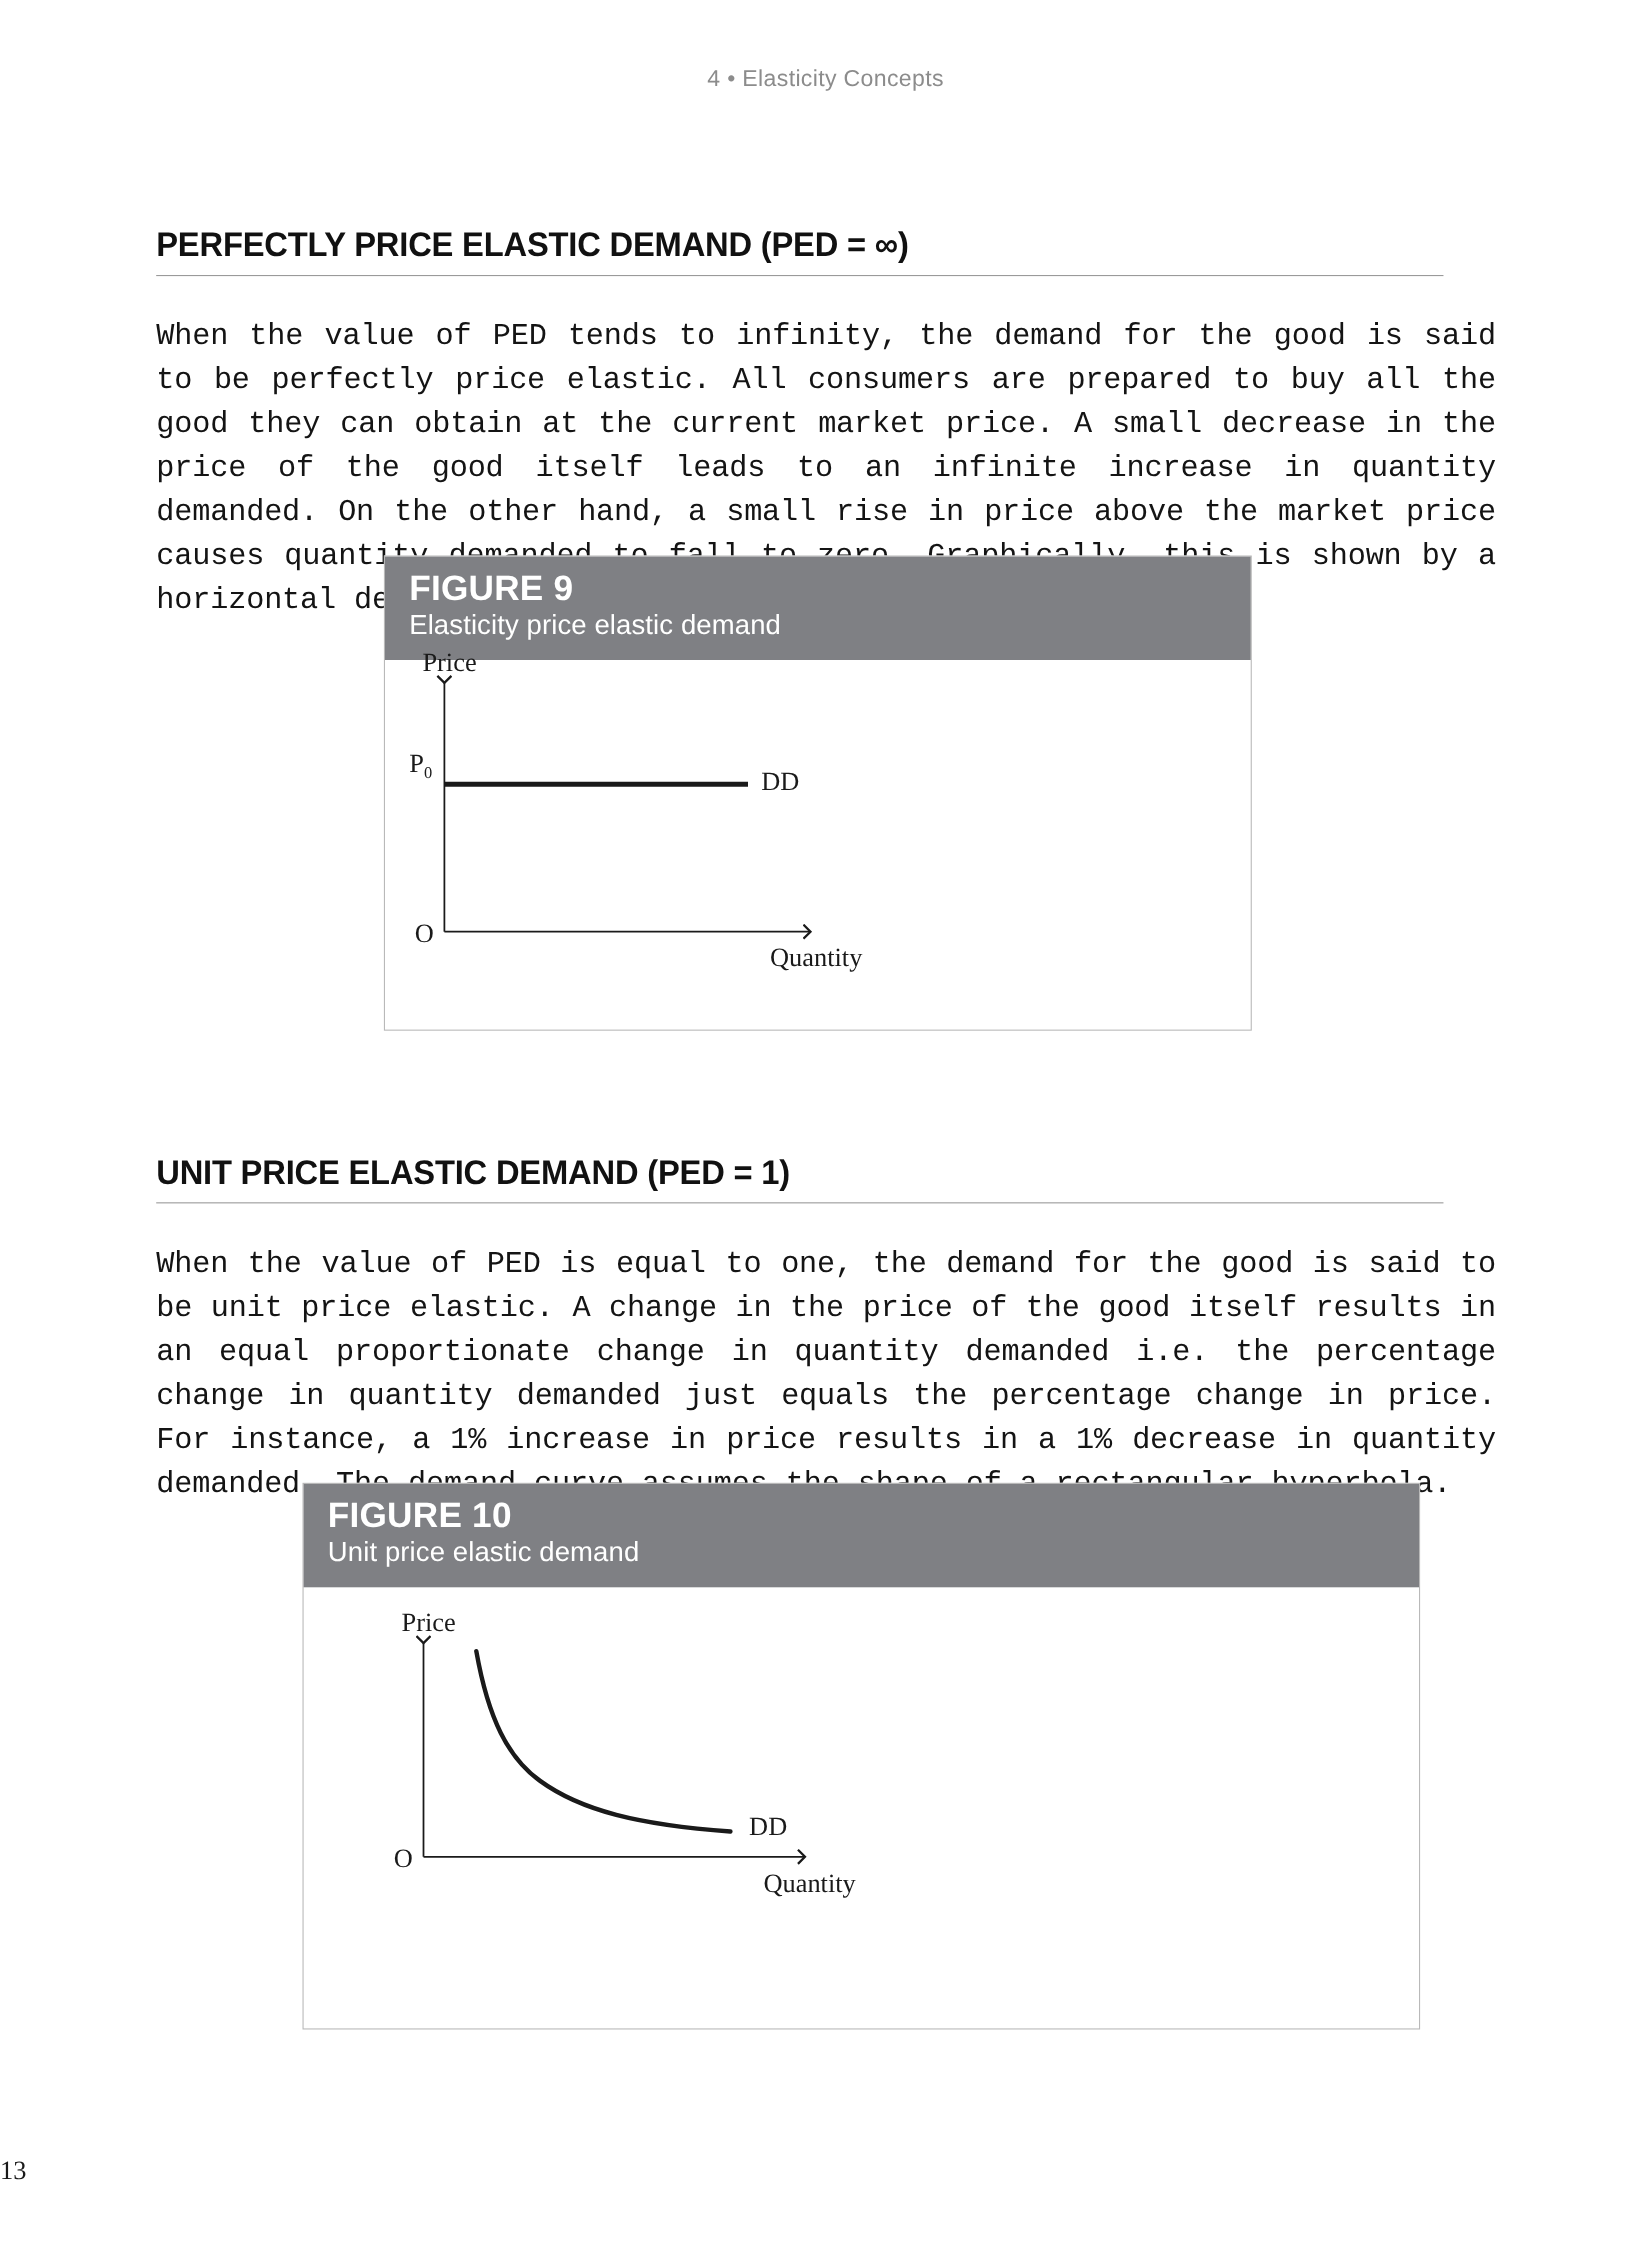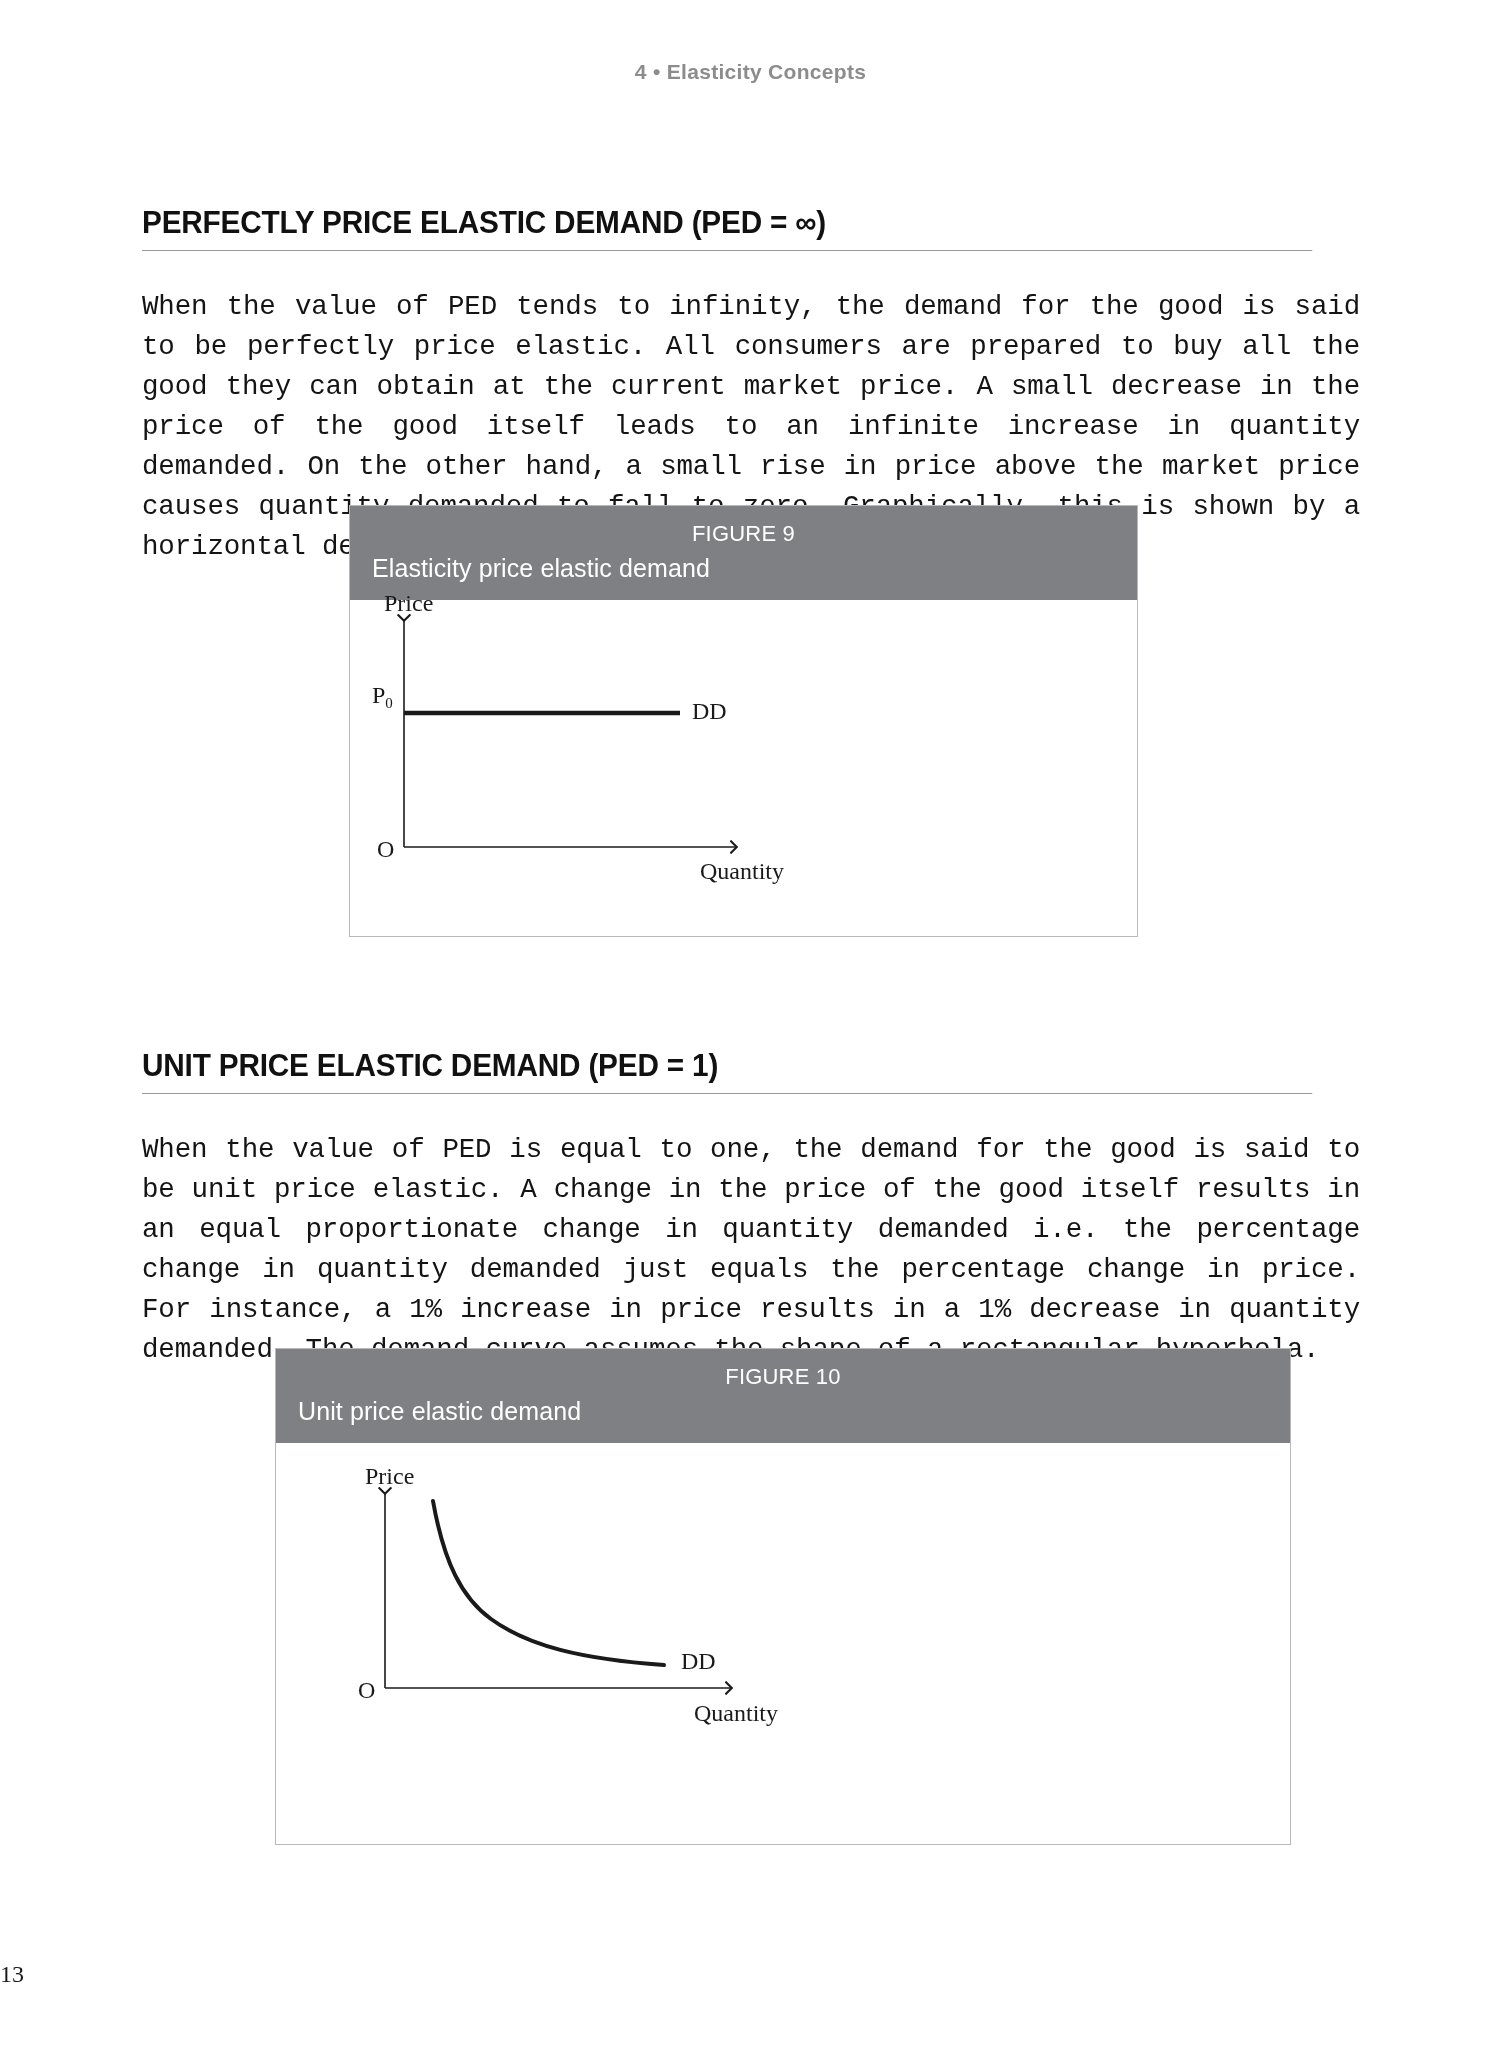--- a/index.html
+++ b/index.html
@@ -24,21 +24,21 @@
   }
 
   
   .running-head {
     position: absolute;
     top: 60px;
     left: 0;
     width: 1501px;
     text-align: center;
     font-family: "Liberation Sans", "DejaVu Sans", sans-serif;
-    font-weight: bold;
+    font-weight: normal;
     font-size: 21px;
     letter-spacing: 0.3px;
     color: #8c8c8c;
   }
 
   
   .section-heading {
     position: absolute;
     left: 142px;
     width: 1219px;
@@ -83,25 +83,24 @@
 
   .figure-caption {
     background: #7f8084;
     color: #ffffff;
     font-family: "Liberation Sans", "DejaVu Sans", sans-serif;
     padding: 13px 22px 15px 22px;
     box-sizing: border-box;
   }
   .figure-caption .fig-number {
     display: block;
-    font-size: 22px;
-    font-weight: normal;
+    font-size: 32px;
+    font-weight: bold;
     letter-spacing: 0.2px;
     line-height: 30px;
-    text-align: center;
   }
   .figure-caption .fig-title {
     display: block;
     font-size: 25px;
     font-weight: normal;
     letter-spacing: 0.1px;
     line-height: 34px;
     margin-top: 2px;
   }
 

